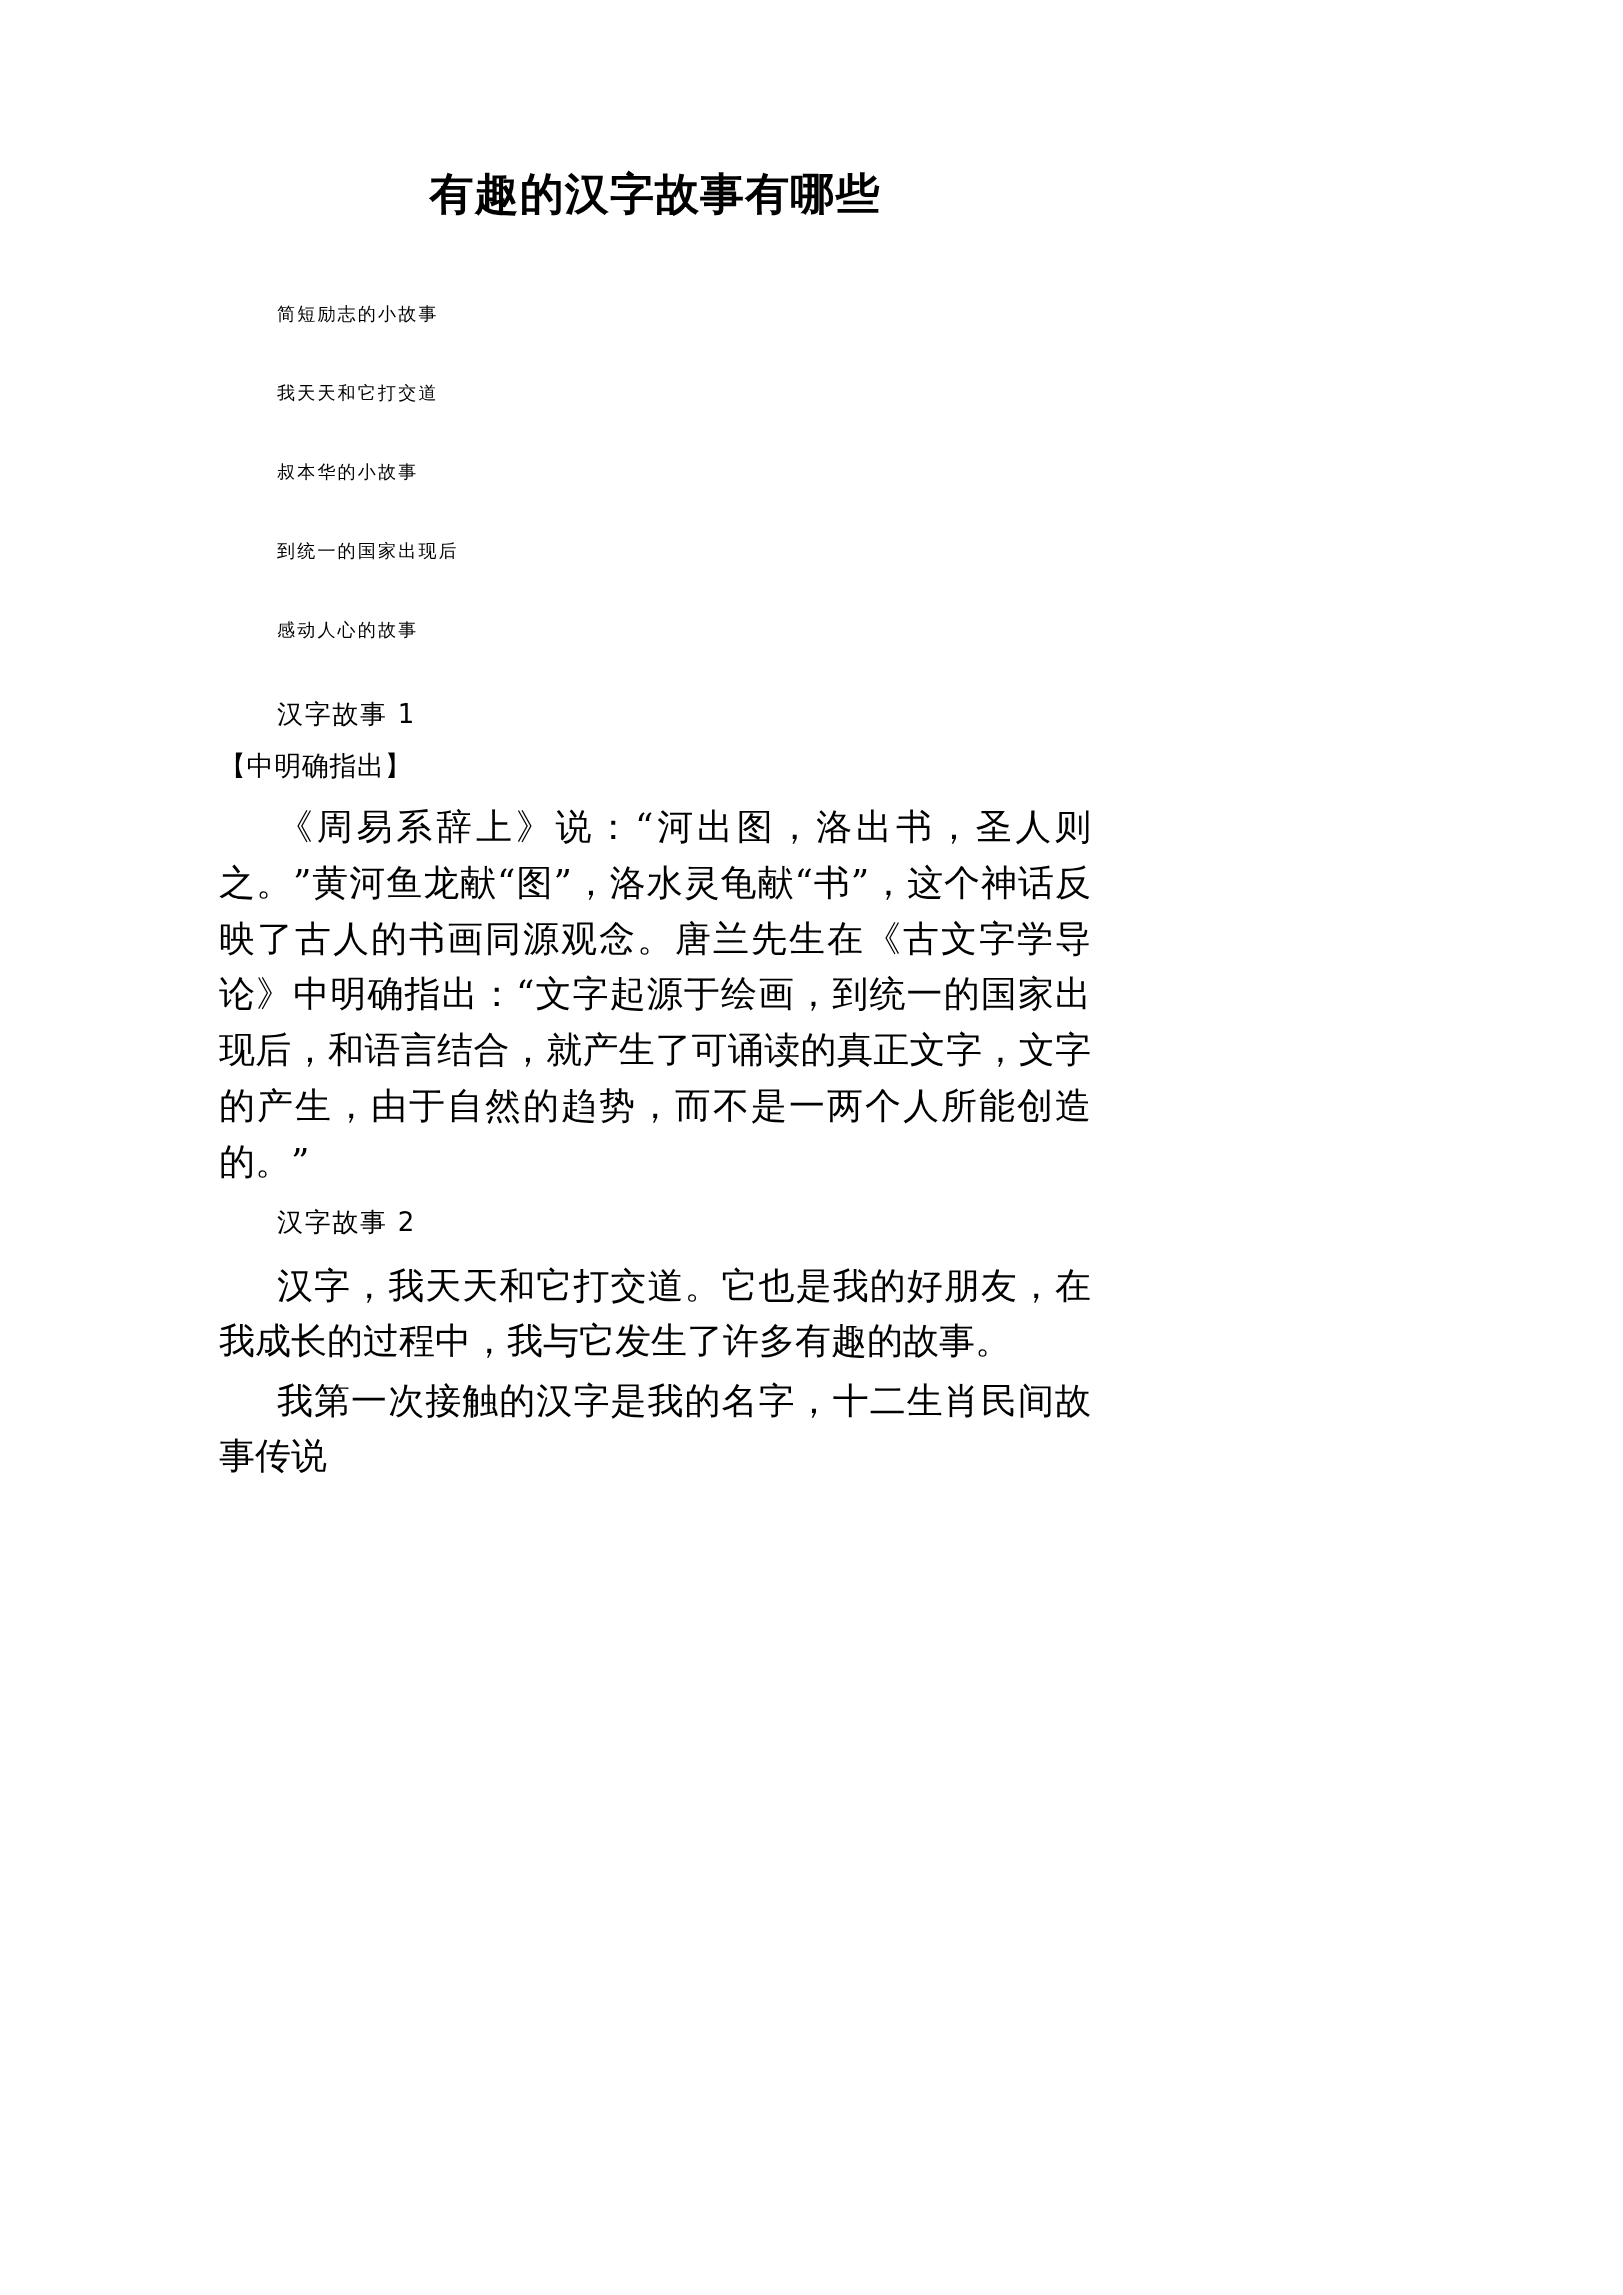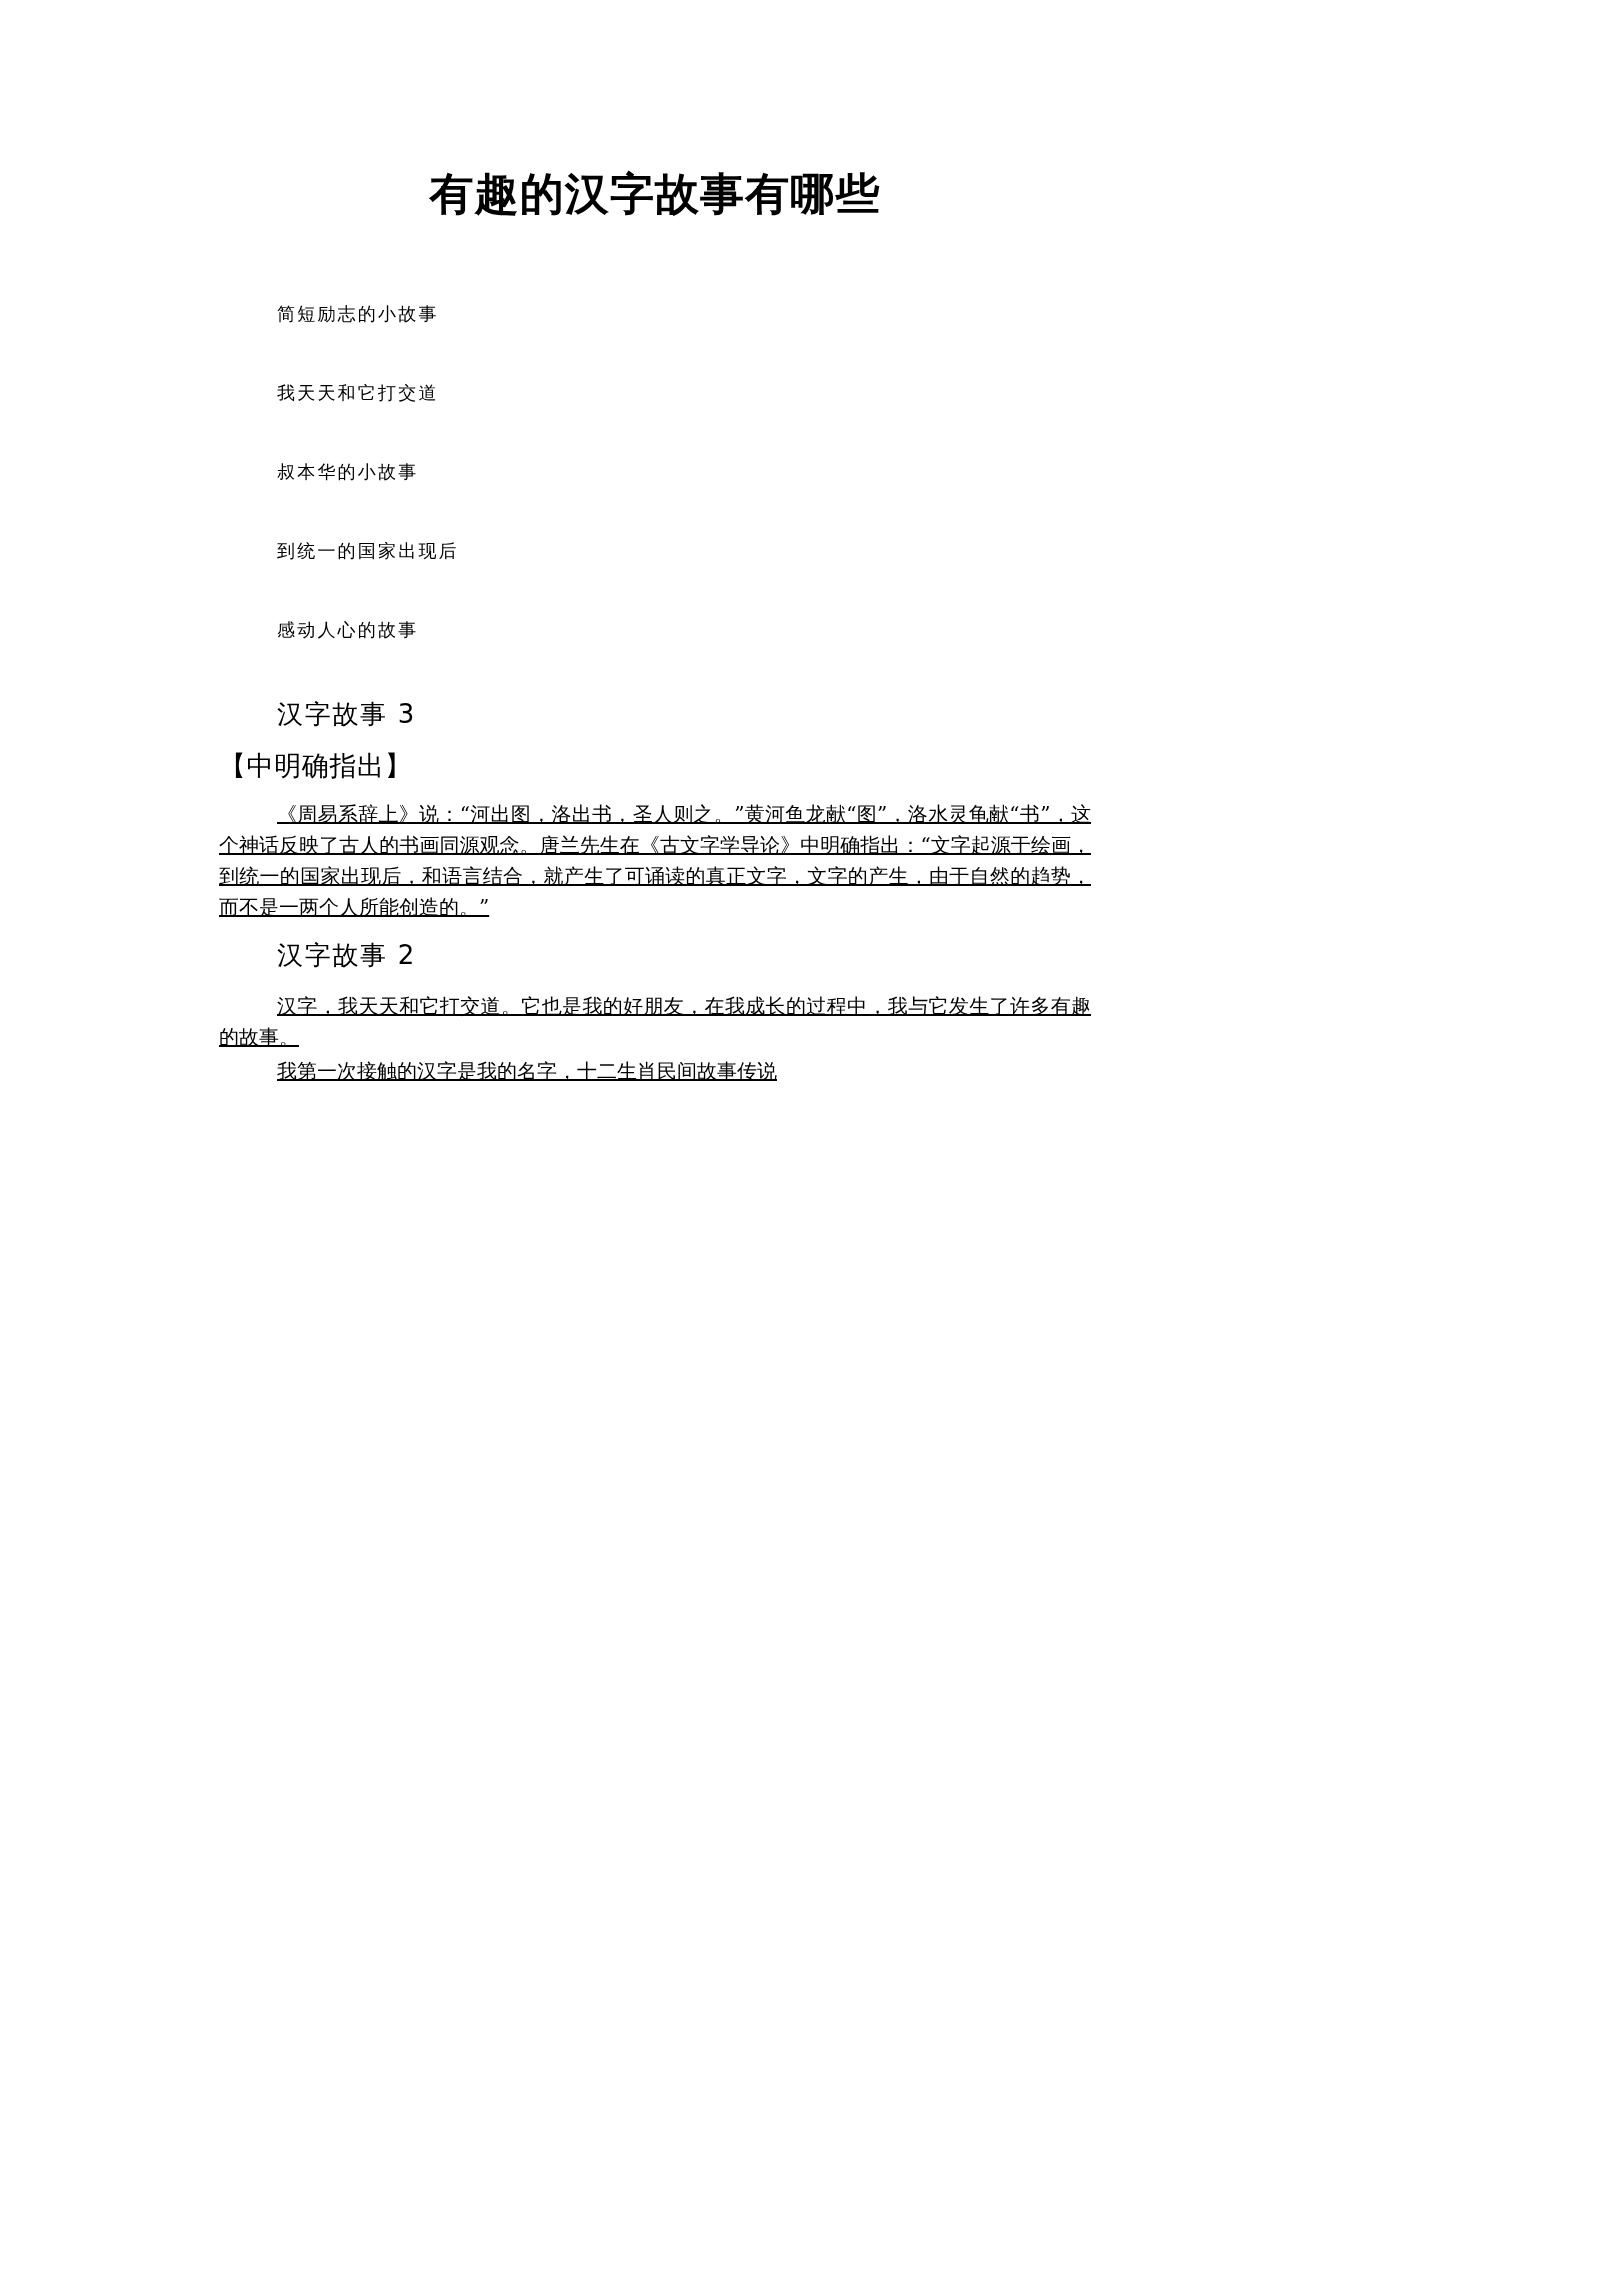--- a/index.html
+++ b/index.html
@@ -53,47 +53,46 @@
   }
   .bracket-head {
     font-family: "DejaVu Serif", "Liberation Serif", serif;
     font-size: 27px;
     letter-spacing: 0.6px;
     margin: 0 0 17px 0;
     line-height: 1.2;
   }
   .body-para {
     font-family: "DejaVu Serif", "Liberation Serif", serif;
-    font-size: 20px;
+    font-size: 36px;
     line-height: 1.55;
     text-align: justify;
     text-justify: inter-ideograph;
     margin: 0 0 3.4px 0;
     text-indent: 58px;
-    text-decoration: underline;
   }
   .gap-sm { height: 14.6px; }
 </style>
 </head>
 <body>
 
 <div class="page">
 
   <h1 class="doc-title">有趣的汉字故事有哪些</h1>
 
   <ul class="link-list">
     <li class="link-item">简短励志的小故事</li>
     <li class="link-item">我天天和它打交道</li>
     <li class="link-item">叔本华的小故事</li>
     <li class="link-item">到统一的国家出现后</li>
     <li class="link-item">感动人心的故事</li>
   </ul>
 
   <div>
-    <div class="section-label">汉字故事 3</div>
+    <div class="section-label">汉字故事 1</div>
     <div class="bracket-head">【中明确指出】</div>
     <p class="body-para">《周易系辞上》说：“河出图，洛出书，圣人则之。”黄河鱼龙献“图”，洛水灵龟献“书”，这个神话反映了古人的书画同源观念。唐兰先生在《古文字学导论》中明确指出：“文字起源于绘画，到统一的国家出现后，和语言结合，就产生了可诵读的真正文字，文字的产生，由于自然的趋势，而不是一两个人所能创造的。”</p>
   </div>
 
   <div class="gap-sm"></div>
 
   <div>
     <div class="section-label">汉字故事 2</div>
     <p class="body-para">汉字，我天天和它打交道。它也是我的好朋友，在我成长的过程中，我与它发生了许多有趣的故事。</p>
     <p class="body-para">我第一次接触的汉字是我的名字，十二生肖民间故事传说</p>

